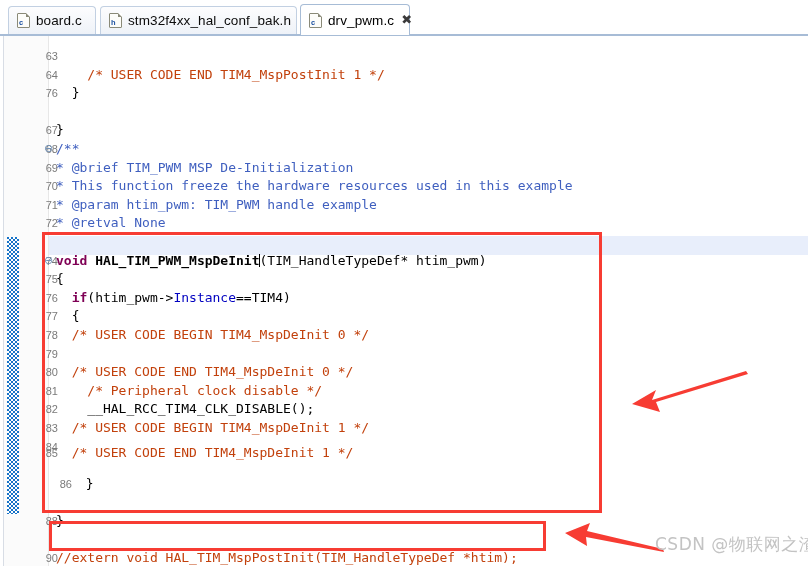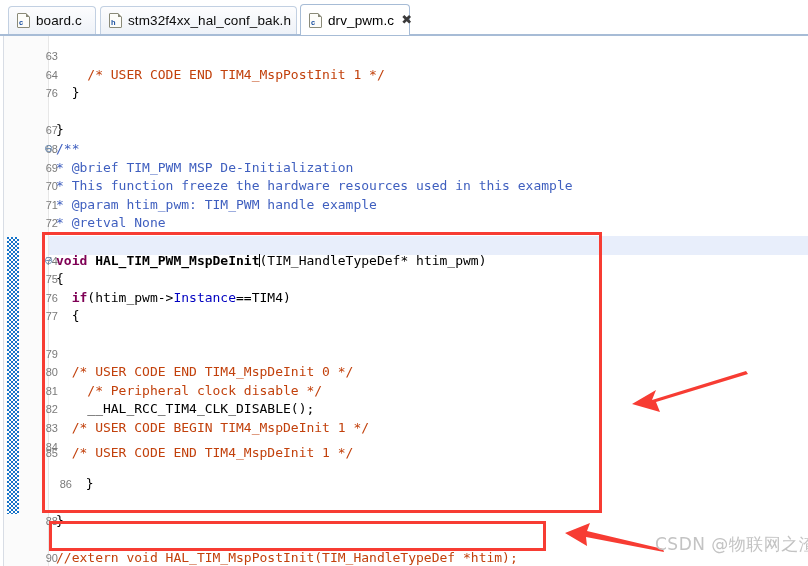--- a/index.html
+++ b/index.html
@@ -327,20 +327,24 @@
         <span class="ln">76</span>
         <span class="code">  <span class="c-kw">if</span><span class="c-plain">(htim_pwm-&gt;</span><span class="c-field">Instance</span><span class="c-plain">==TIM4)</span></span>
         
       </div>
 
       <div class="line" style="top:271.4px;">
         <span class="ln">77</span>
         <span class="code c-plain">  {</span>
       </div>
 
+      <div class="line" style="top:290px;">
+        <span class="ln">78</span>
+        <span class="code c-comment">  /* USER CODE BEGIN TIM4_MspDeInit 0 */</span>
+      </div>
 
       <div class="line" style="top:308.6px;">
         <span class="ln">79</span>
         <span class="code"></span>
       </div>
 
       <div class="line" style="top:327.2px;">
         <span class="ln">80</span>
         <span class="code c-comment">  /* USER CODE END TIM4_MspDeInit 0 */</span>
       </div>

